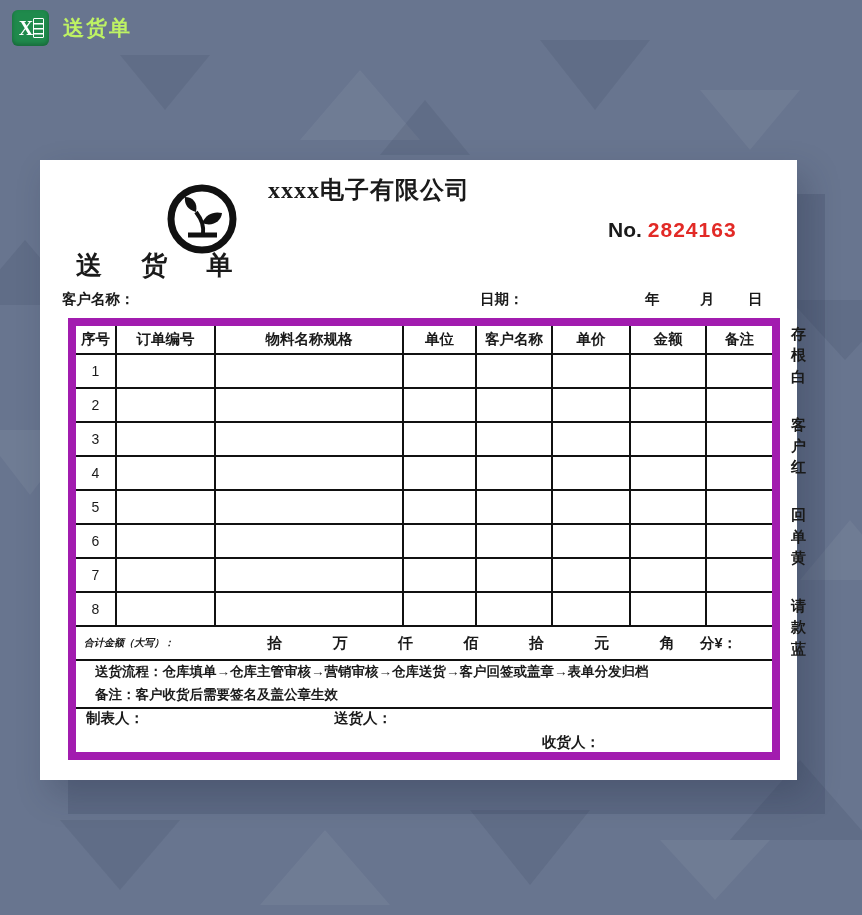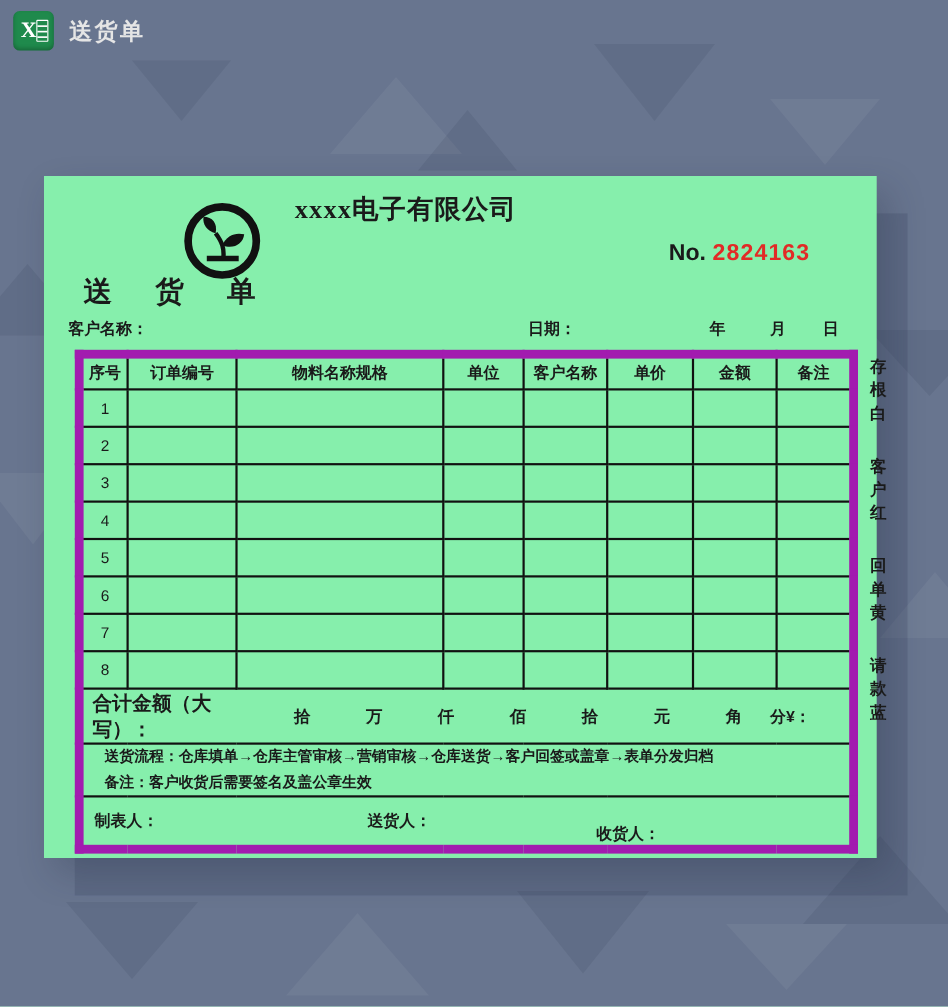--- a/index.html
+++ b/index.html
@@ -32,26 +32,26 @@
     margin-right:9px;
   }
   .excel-icon .sheet{
     position:absolute; right:5px; top:8px; width:11px; height:20px;
     border:1.5px solid #fff; border-radius:1px;
     background:
       linear-gradient(#fff,#fff) 0 4px/100% 1.5px no-repeat,
       linear-gradient(#fff,#fff) 0 9px/100% 1.5px no-repeat,
       linear-gradient(#fff,#fff) 0 14px/100% 1.5px no-repeat;
   }
-  .titlebar-title{ color:#e5e5e5; font-size:21px; font-weight:bold; letter-spacing:2px; }
+  .titlebar-title{ color:#bef264; font-size:21px; font-weight:bold; letter-spacing:2px; }
 
   
   .page{
     position:absolute; left:40px; top:160px; width:757px; height:620px;
-    background:#86efac;
+    background:#ffffff;
     box-shadow:28px 34px 0 rgba(40,52,75,0.18), 10px 14px 30px rgba(30,40,60,0.25);
   }
   .doc-header{ position:relative; height:128px; }
   .logo{ position:absolute; left:122px; top:22px; width:80px; height:74px; }
   .company-block{ position:absolute; left:228px; top:14px; width:340px; }
   .company-name{
     font-family:"Liberation Serif","DejaVu Serif",serif;
     font-size:24px; font-weight:bold; letter-spacing:1px; white-space:nowrap;
   }
   .contact{ margin-top:2px; margin-left:14px; }
@@ -75,27 +75,27 @@
     position:absolute; left:28px; top:158px; width:704px;
     border-collapse:collapse; table-layout:fixed;
     border:8px solid #a21caf;
   }
   .grid th,.grid td{ border:2px solid #111; font-size:14.5px; }
   .grid thead th{ height:32px; font-weight:bold; text-align:center; }
   .grid tbody td{ height:34px; }
   .grid td.rownum{ text-align:center; font-weight:normal; font-size:14px; }
   .total-cell{ height:38px; }
   .total-flex{ display:flex; align-items:center; padding:0 8px; font-weight:bold; }
-  .total-label{ width:158px; font-size:18px; }
+  .total-label{ width:158px; font-size:10px;font-style:italic; }
   .unit{ flex:1; text-align:center; font-size:15px; }
   .total-suffix{ width:64px; font-size:14.5px; }
   .process-cell{ height:56px; vertical-align:middle; }
   .process-cell div{ padding:1px 19px; font-size:13.5px; font-weight:bold; line-height:1.55; white-space:nowrap; }
   .sign-cell{ height:36px; }
-  .sign-flex{ display:flex; align-items:center; padding-left:10px; font-size:14.5px; font-weight:bold; }
+  .sign-flex{ display:flex; align-items:flex-start; padding-left:10px; font-size:14.5px; font-weight:bold; }
   .sign-item1{ width:248px; } .sign-item2{ width:208px; } .sign-item3{ flex:1;margin-top:24px; }
 
   
   .side-labels{
     position:absolute; left:750px; top:163px; height:336px;
     display:flex; flex-direction:column; justify-content:space-between;
   }
   .side-group{
     width:17px; font-size:15px; font-weight:600; line-height:1.42;
     word-break:break-all; text-align:center; letter-spacing:0;

